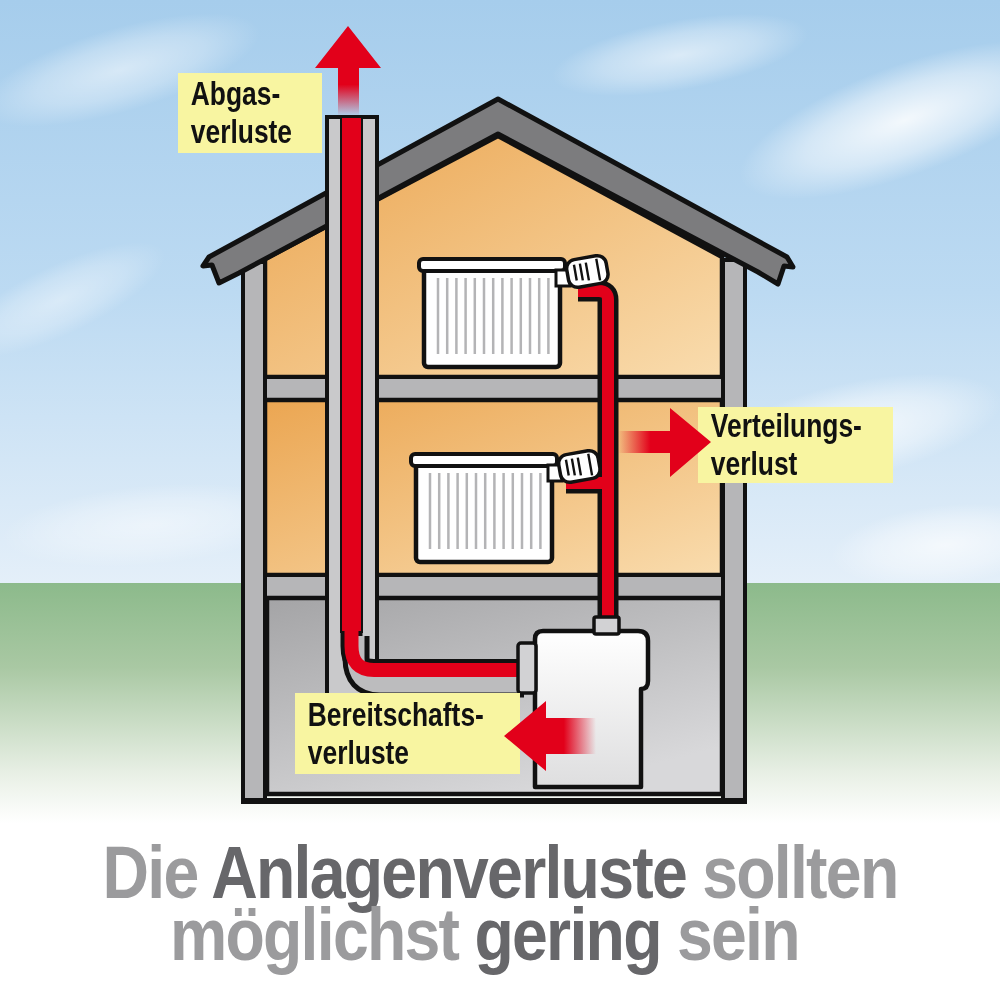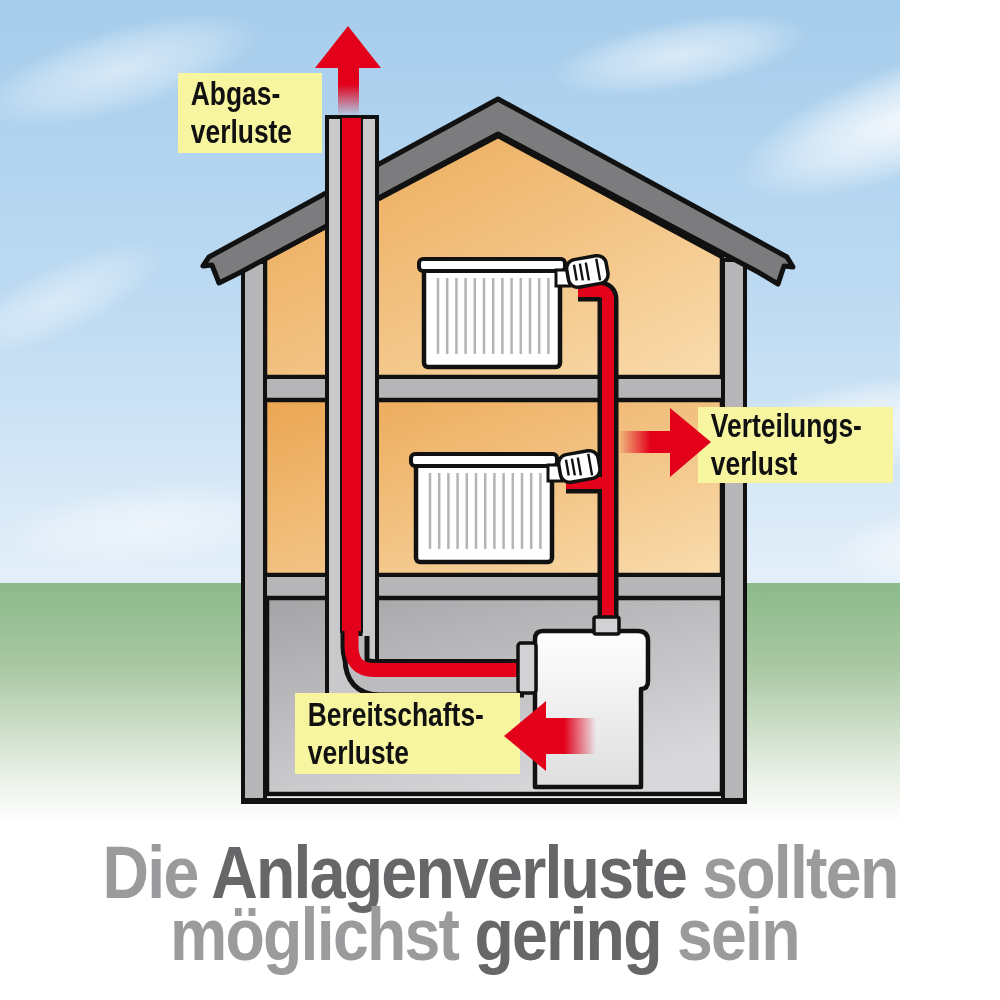--- a/index.html
+++ b/index.html
@@ -1,16 +1,16 @@
 <!DOCTYPE html>
 <html><head>
 <meta charset="utf-8">
 <style>
   html,body{margin:0;padding:0;background:#fff;}
-  .stage{position:relative;width:900px;height:1000px;overflow:hidden;background:#fff;
+  .stage{position:relative;width:1000px;height:1000px;overflow:hidden;background:#fff;
          font-family:"Liberation Sans",sans-serif;}
   .stage svg{position:absolute;left:0;top:0;}
   .lbl{position:absolute;display:flex;flex-direction:column;justify-content:center;
        color:#111;font-weight:700;font-size:33px;line-height:38px;
        transform:scaleX(0.8);transform-origin:left center;white-space:nowrap;
        padding-left:16px;box-sizing:border-box;}
   .lbl-abgas{left:178px;top:73px;width:200px;height:80px;}
   .lbl-vert{left:698px;top:407px;width:250px;height:76px;}
   .lbl-bereit{left:295px;top:693px;width:290px;height:81px;}
   .caption{position:absolute;left:0;top:842px;width:1000px;text-align:center;

